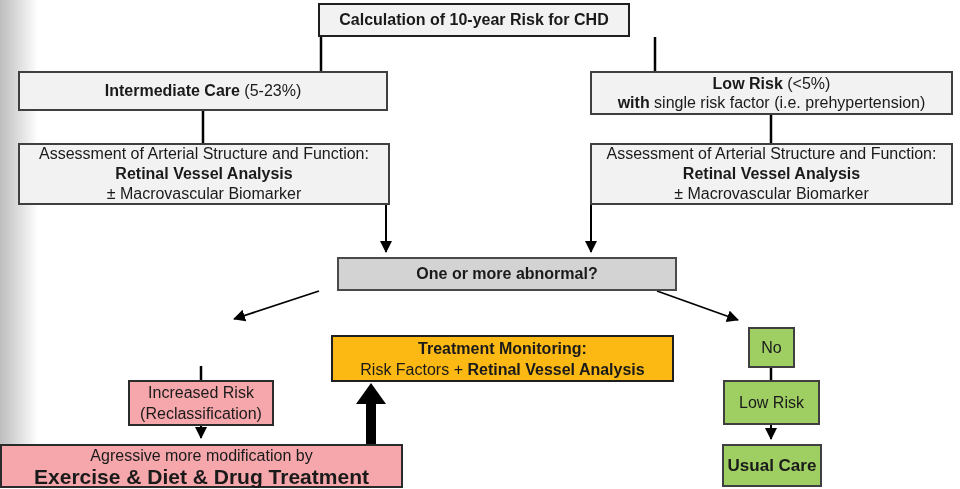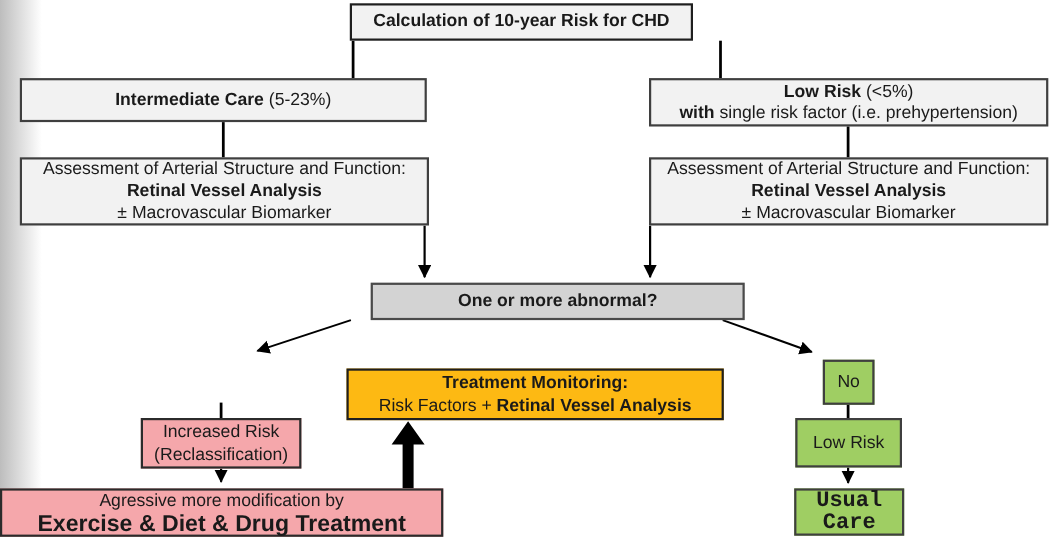--- a/index.html
+++ b/index.html
@@ -119,30 +119,30 @@
   <div class="node pink-box" style="left:128px; top:380px; width:146px; height:46px; line-height:21px;">
     <div>Increased Risk</div>
     <div>(Reclassification)</div>
   </div>
 
   <div class="node pink-box" style="left:0px; top:444px; width:403px; height:44px; line-height:21px;">
     <div>Agressive more modification by</div>
     <div class="b" style="font-size:21px;">Exercise &amp; Diet &amp; Drug Treatment</div>
   </div>
 
-  <div class="node orange-box" style="left:315px; top:335px; width:343px; height:47px; line-height:21px;text-align:right;">
+  <div class="node orange-box" style="left:331px; top:335px; width:343px; height:47px; line-height:21px;text-align:right;">
     <div class="b">Treatment Monitoring:</div>
     <div><span>Risk Factors + </span><span class="b">Retinal Vessel Analysis</span></div>
   </div>
 
   <div class="node green-box" style="left:748px; top:327px; width:47px; height:41px;">
     <div>No</div>
   </div>
 
   <div class="node green-box" style="left:723px; top:380px; width:97px; height:45px;">
     <div>Low Risk</div>
   </div>
 
-  <div class="node green-box b" style="left:722px; top:444px; width:100px; height:43px; font-size:20px;font-family:Liberation Mono, monospace;">
+  <div class="node green-box b" style="left:722px; top:444px; width:100px; height:43px; font-size:17px;">
     <div>Usual Care</div>
   </div>
 
 </div>
 
 </body></html>

